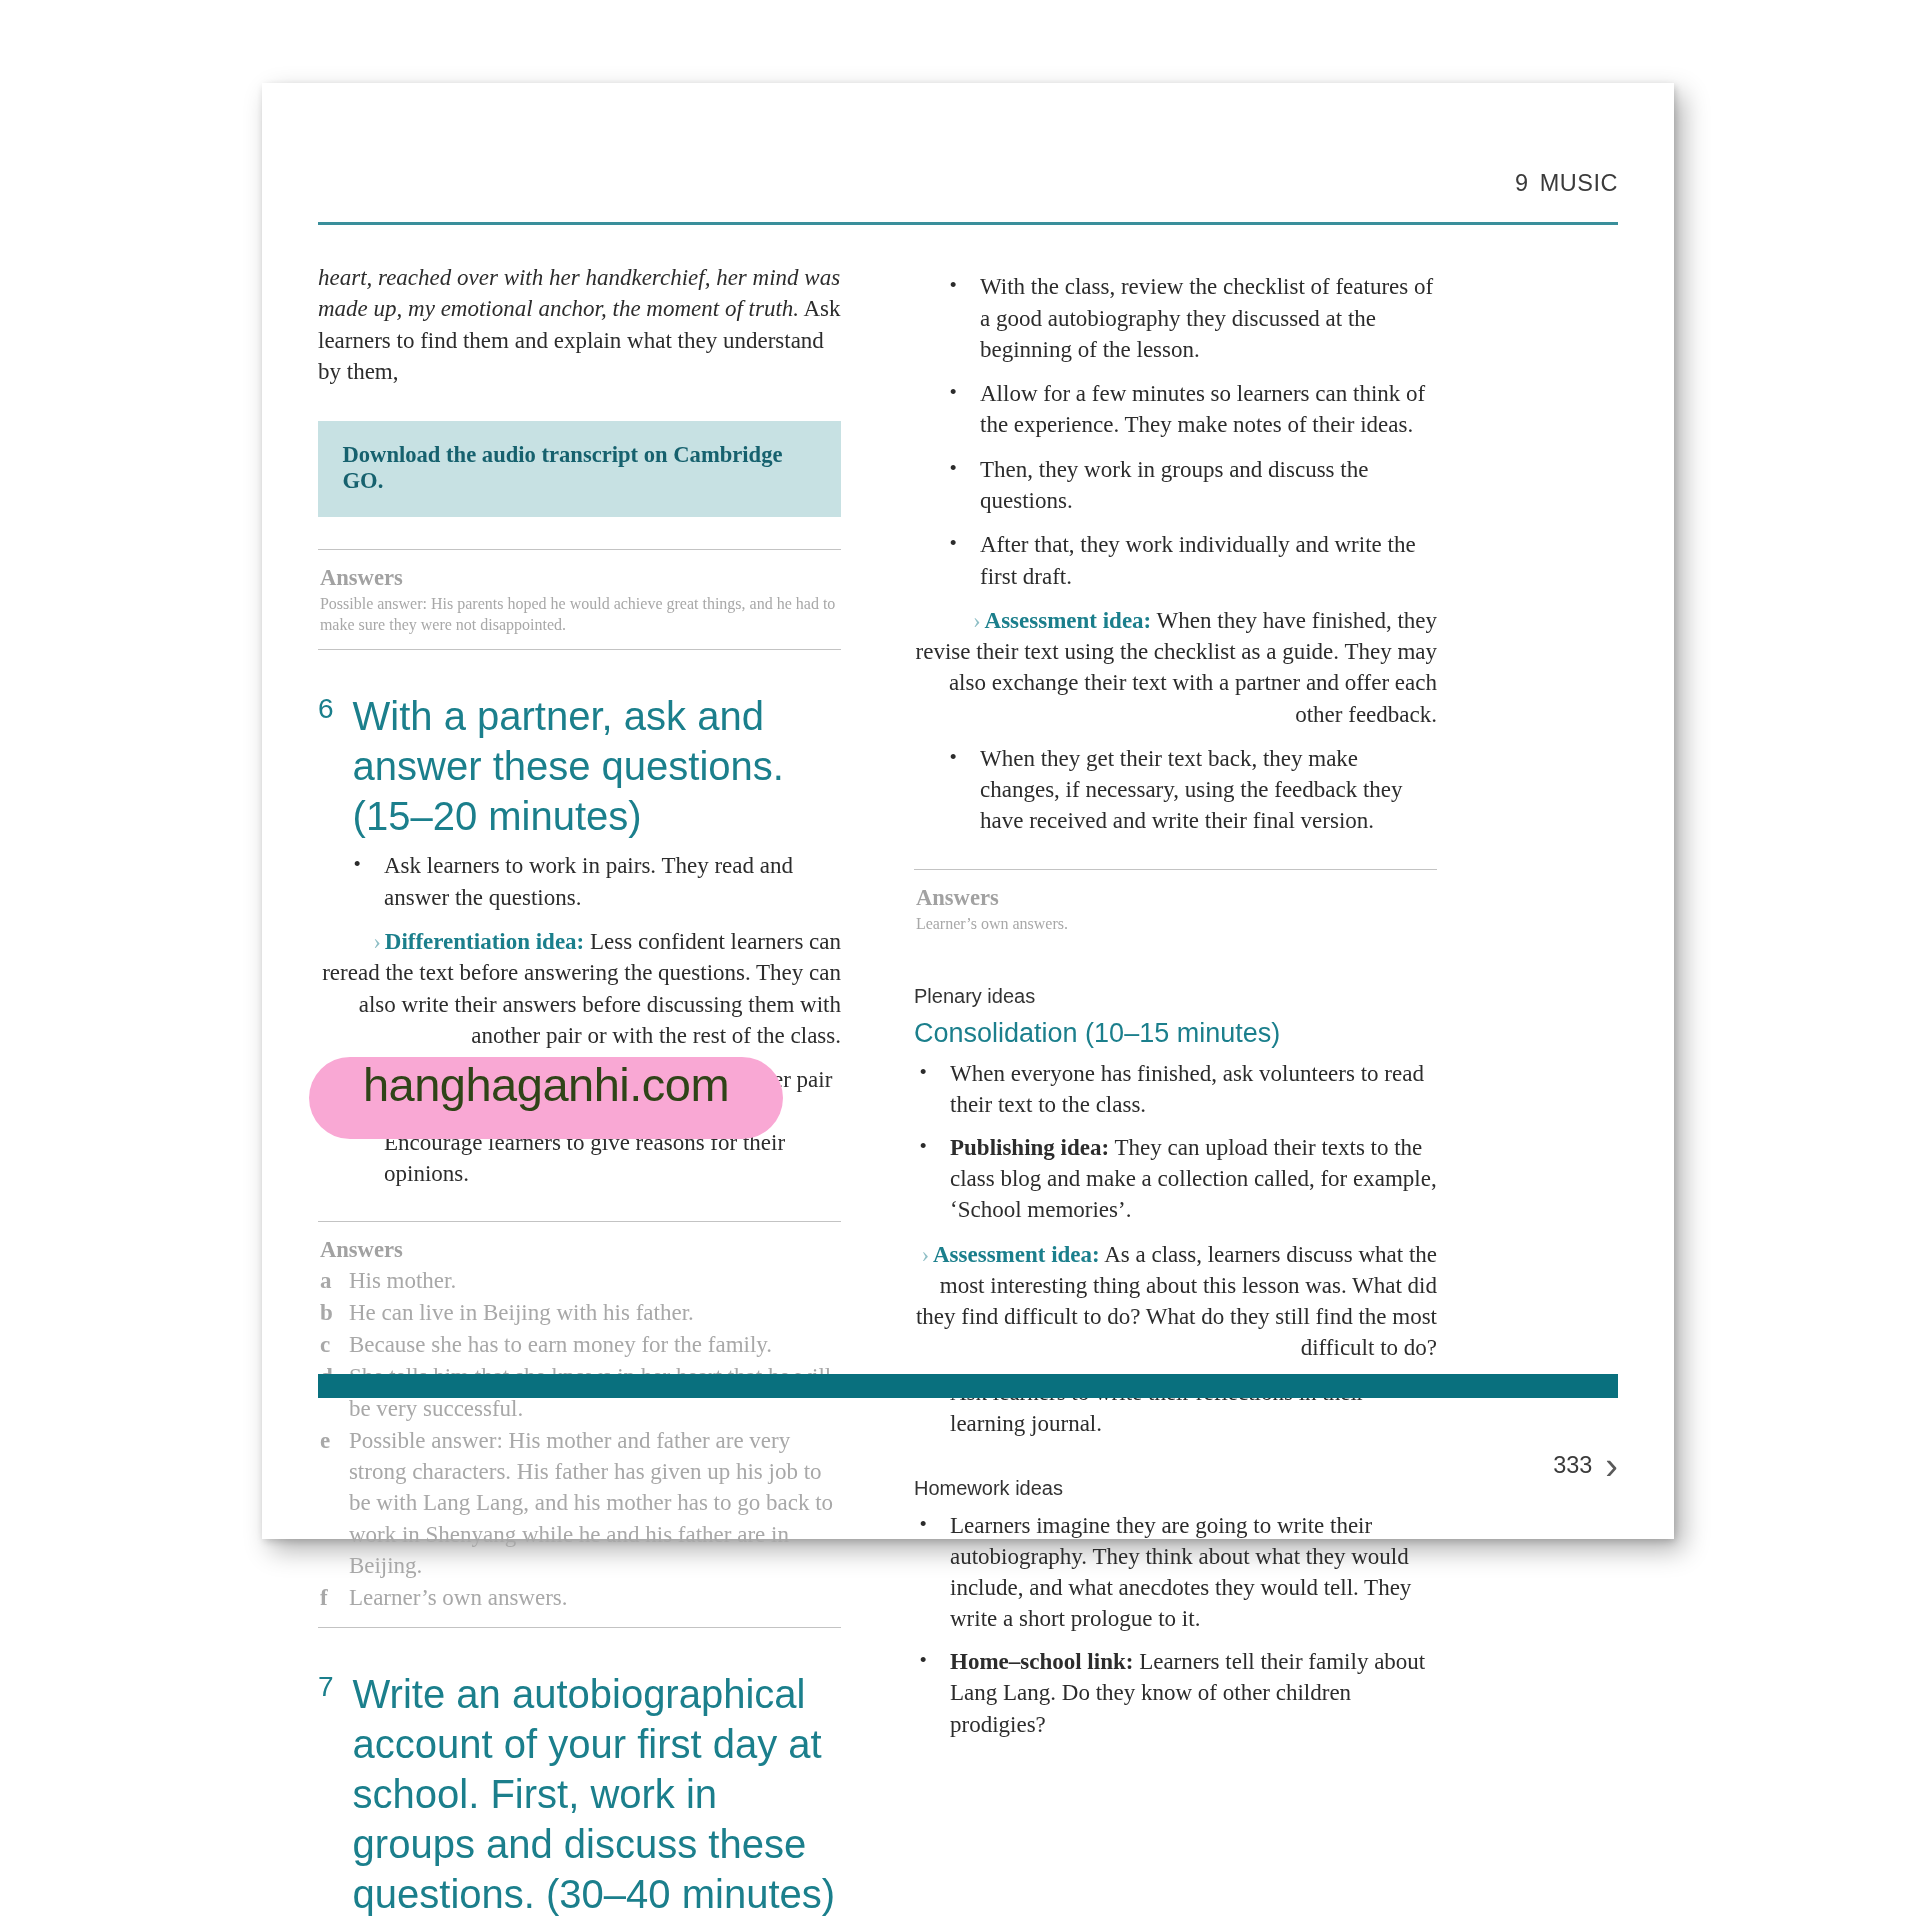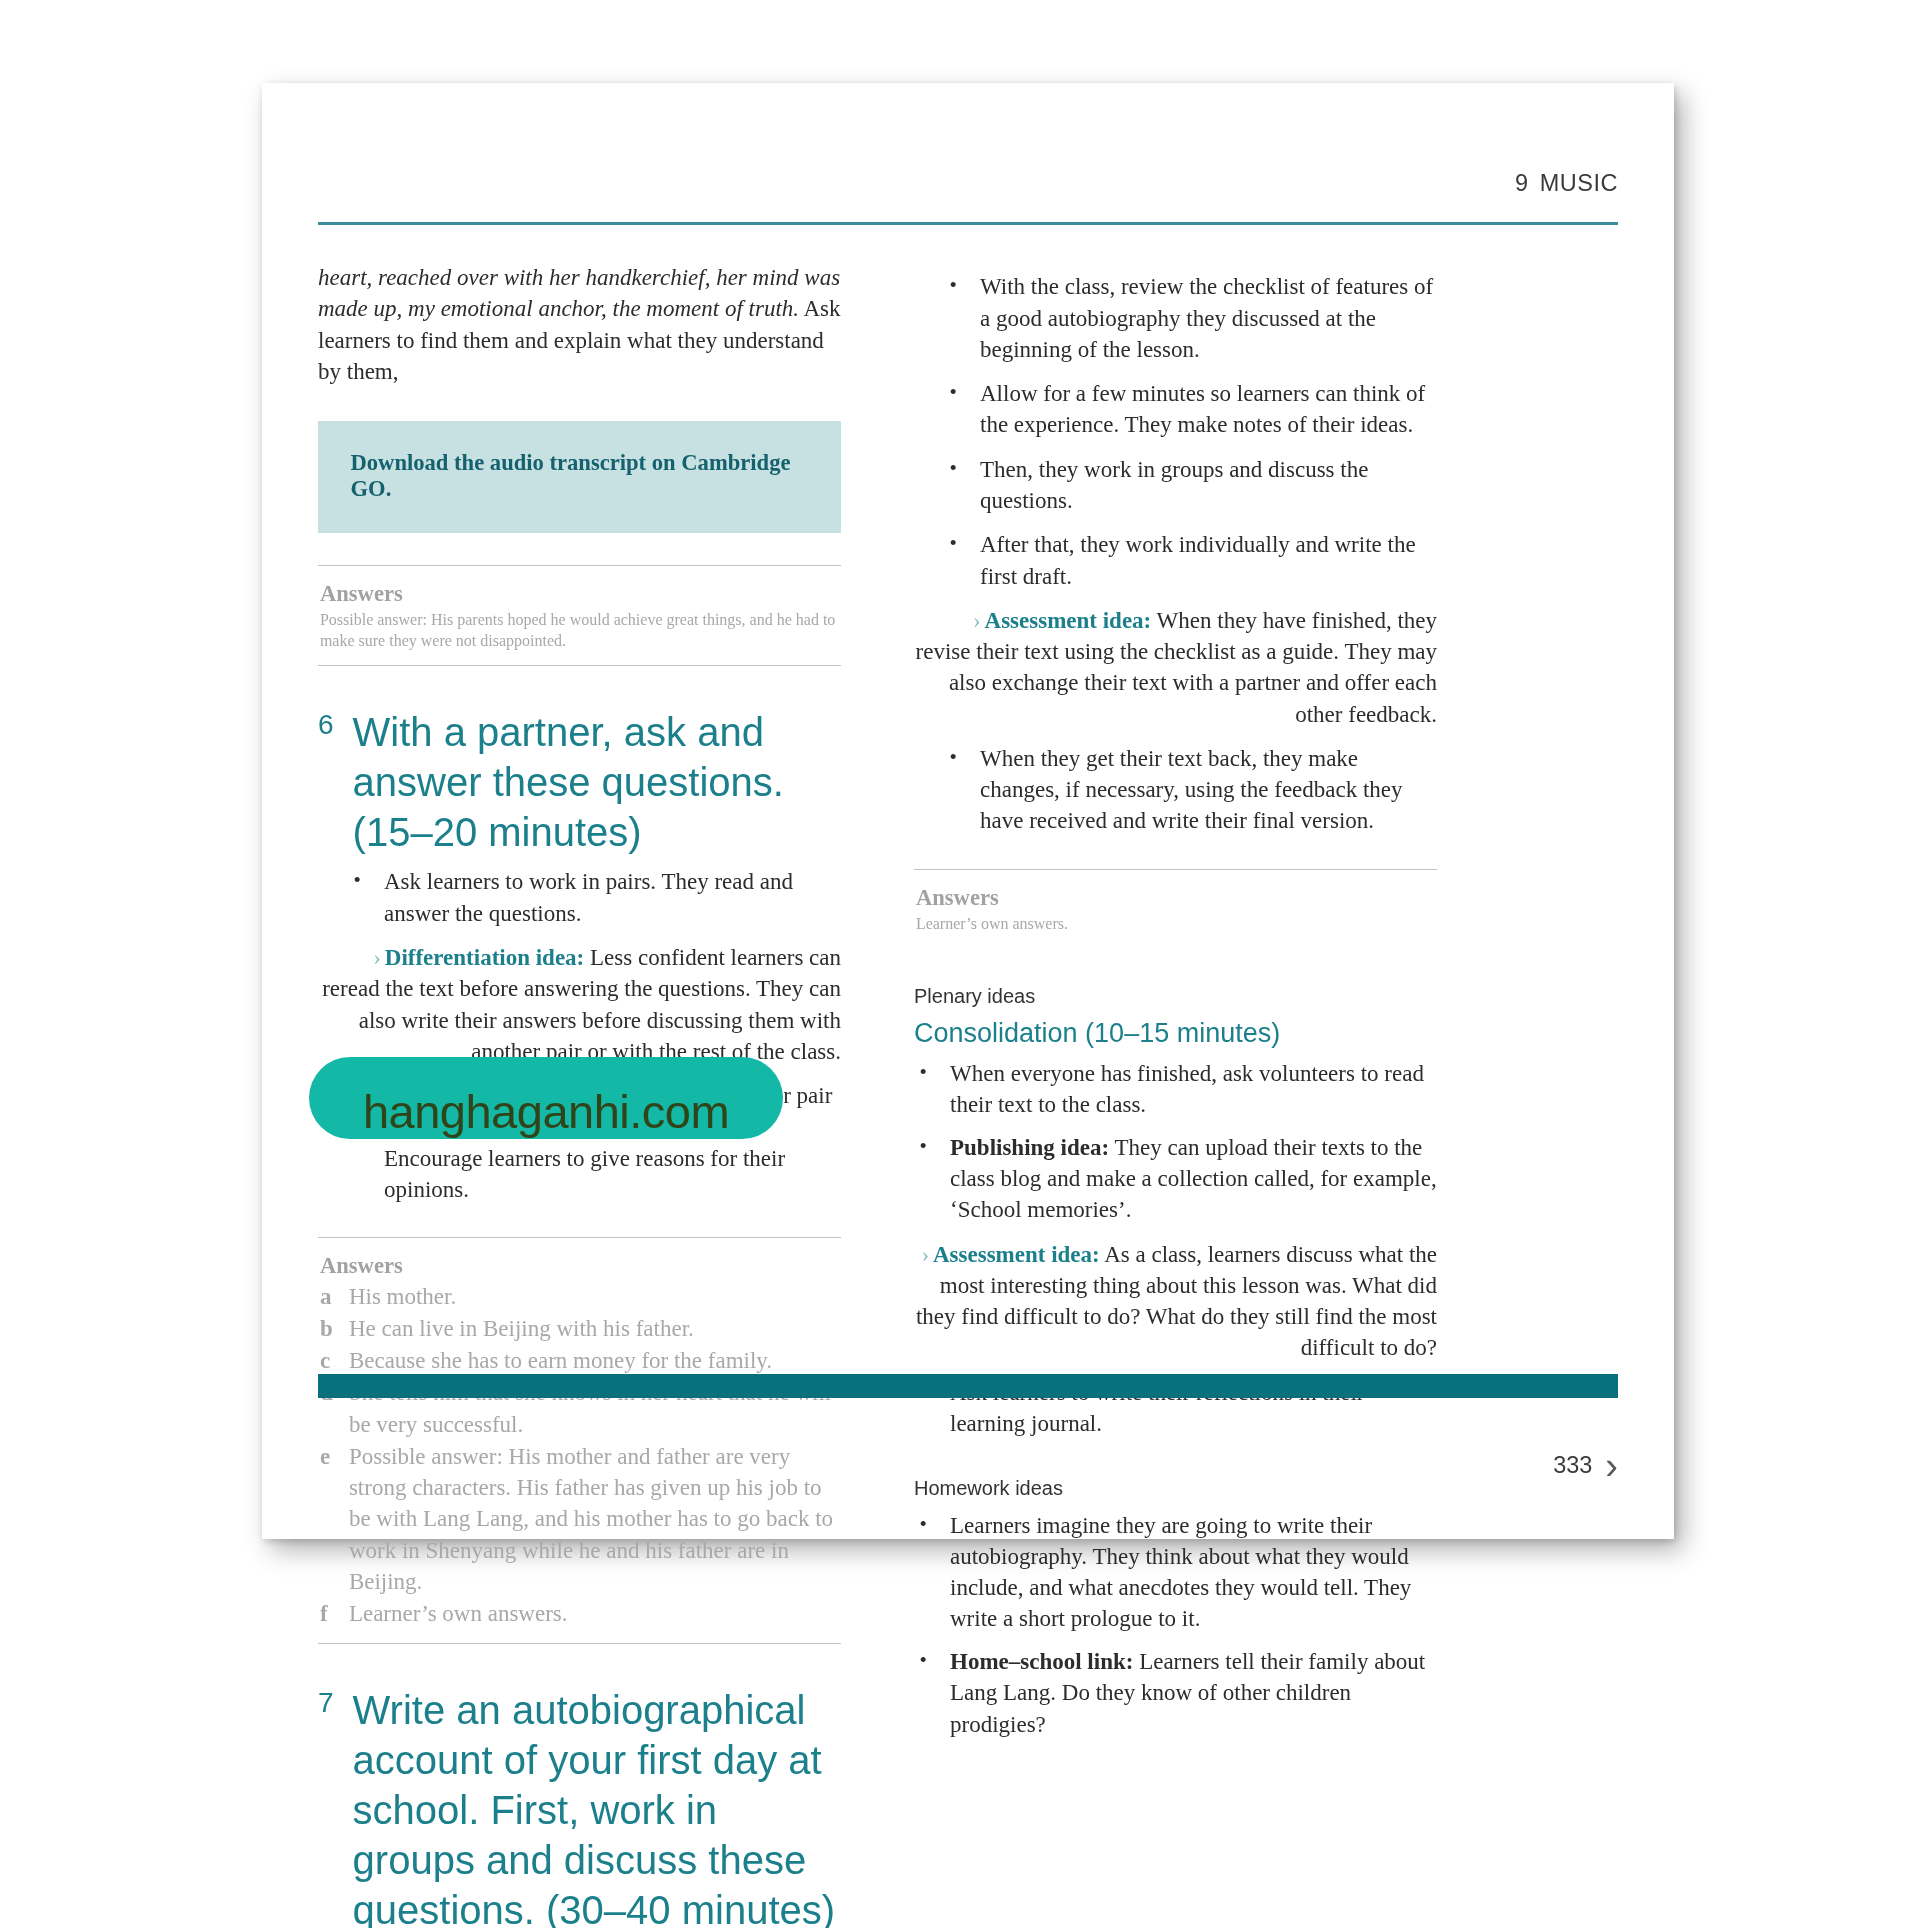--- a/index.html
+++ b/index.html
@@ -74,21 +74,21 @@
   .callout-box {
     background: #c7e1e3;
     padding: 21px 24.5px 22.6px 24.5px;
     margin-top: 34px;
   }
   .callout-box .callout-text {
     font-family: "Liberation Serif", serif;
     font-weight: bold;
     font-size: 22.6px;
     color: #16616e;
-    margin: 8px;
+    margin: 0;
   }
 
   
   .answers-block {
     margin-top: 32px;
     border-top: 1.9px solid #c3c3c3;
     border-bottom: 1.9px solid #c3c3c3;
     padding: 15px 0 13px 1.9px;
   }
   .answers-block.no-bottom { border-bottom: none; }
@@ -233,24 +233,24 @@
     font-weight: 300;
   }
 
   
   #watermark {
     position: absolute;
     left: 309px;
     top: 1057px;
     width: 474px;
     height: 82px;
-    background: #14b8a6;
+    background: #f9a8d4;
     border-radius: 41px;
     display: flex;
-    align-items: flex-end;
+    align-items: flex-start;
     justify-content: center;
     z-index: 50;
   }
   #watermark .wm-text {
     font-family: "Liberation Sans", sans-serif;
     font-size: 47px;
     color: #2f4418;
     letter-spacing: -0.5px;
     white-space: nowrap;
   }

